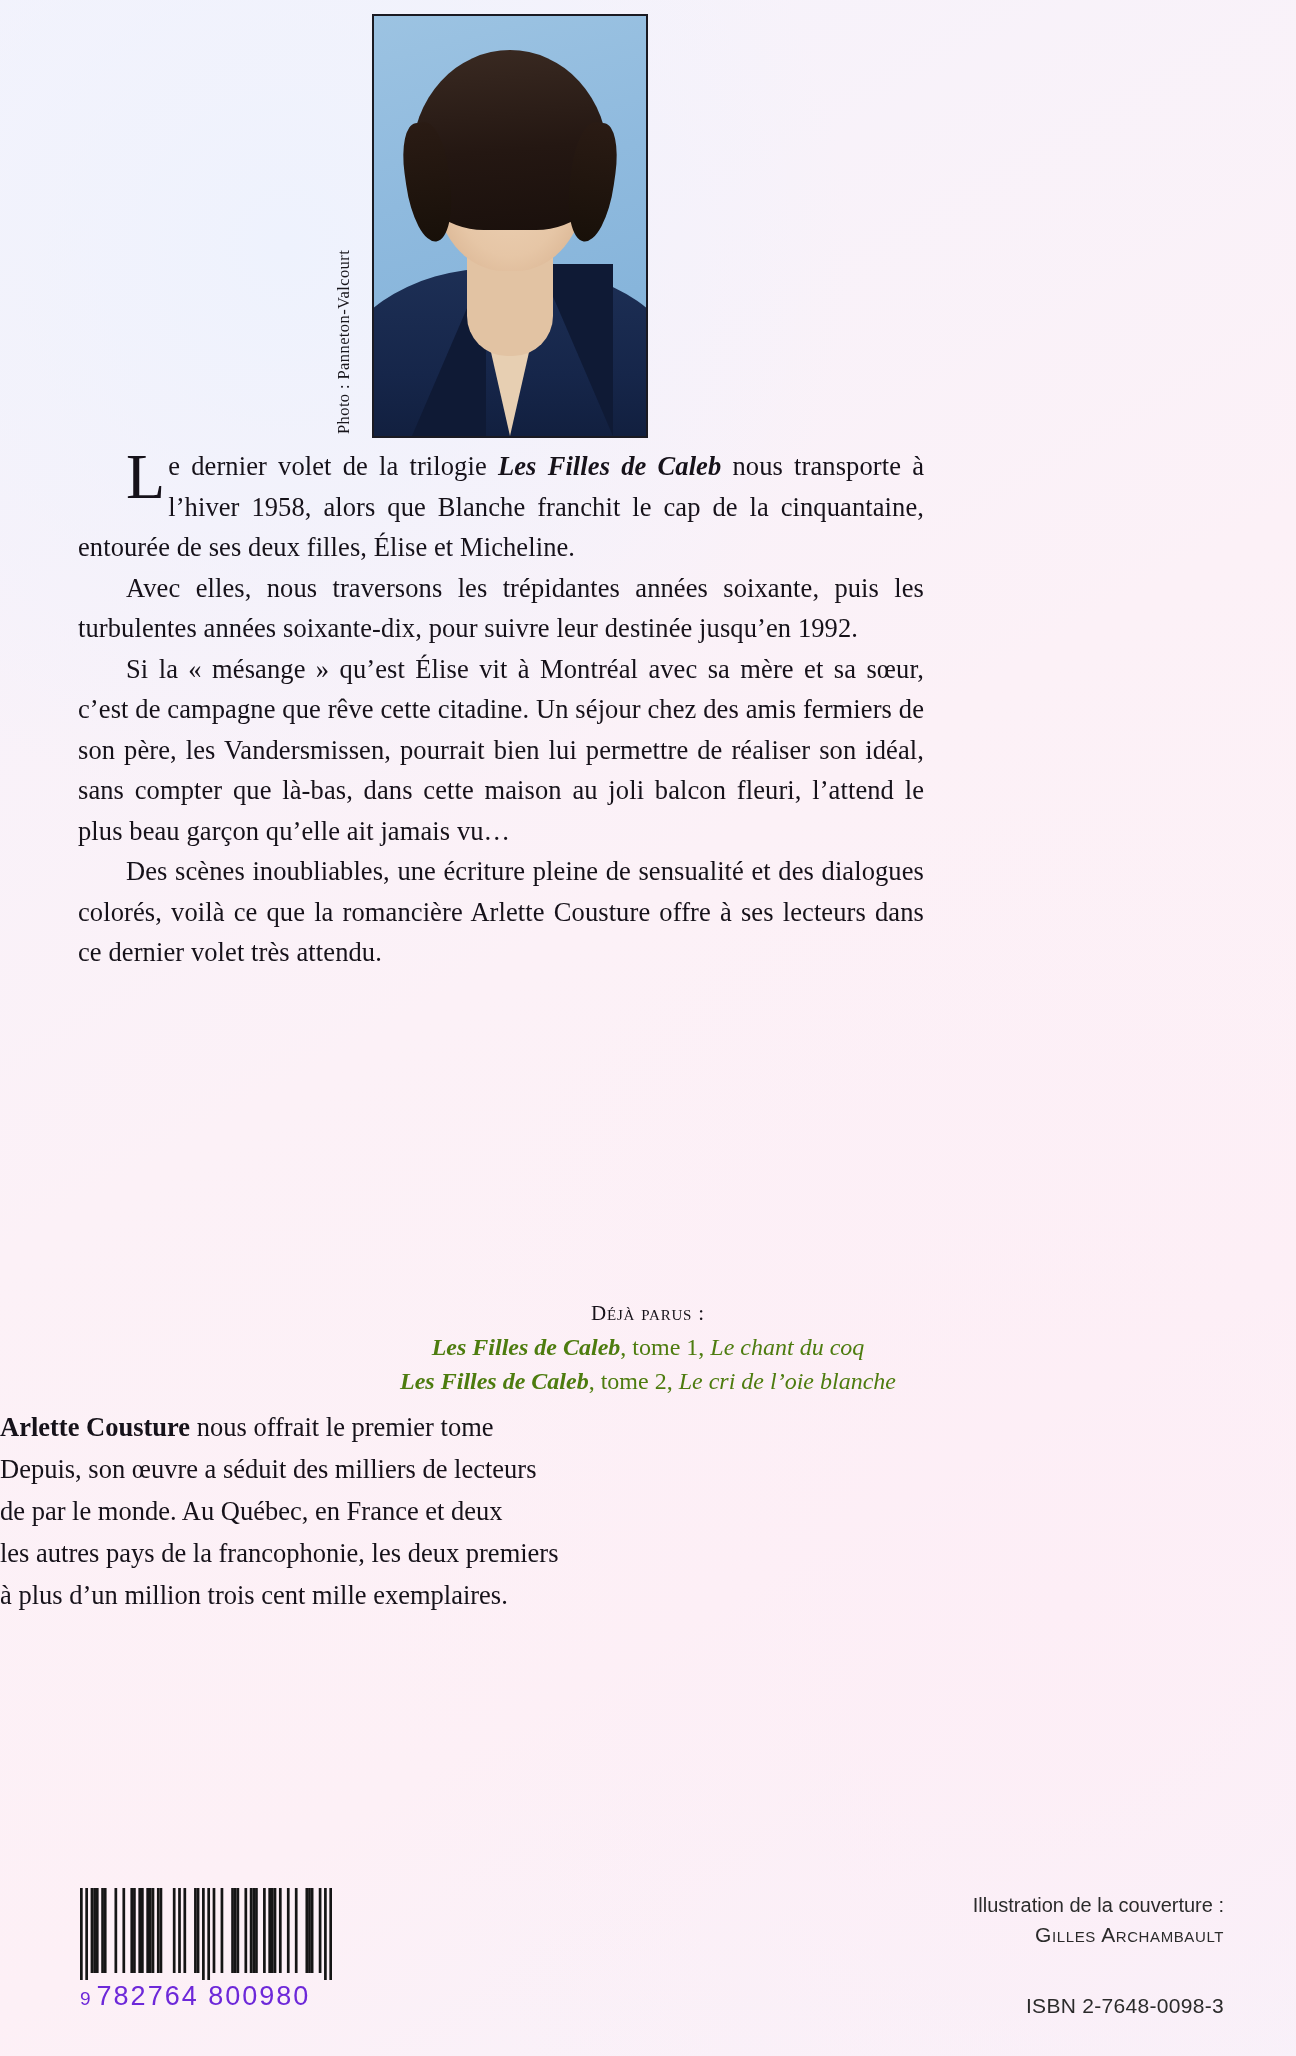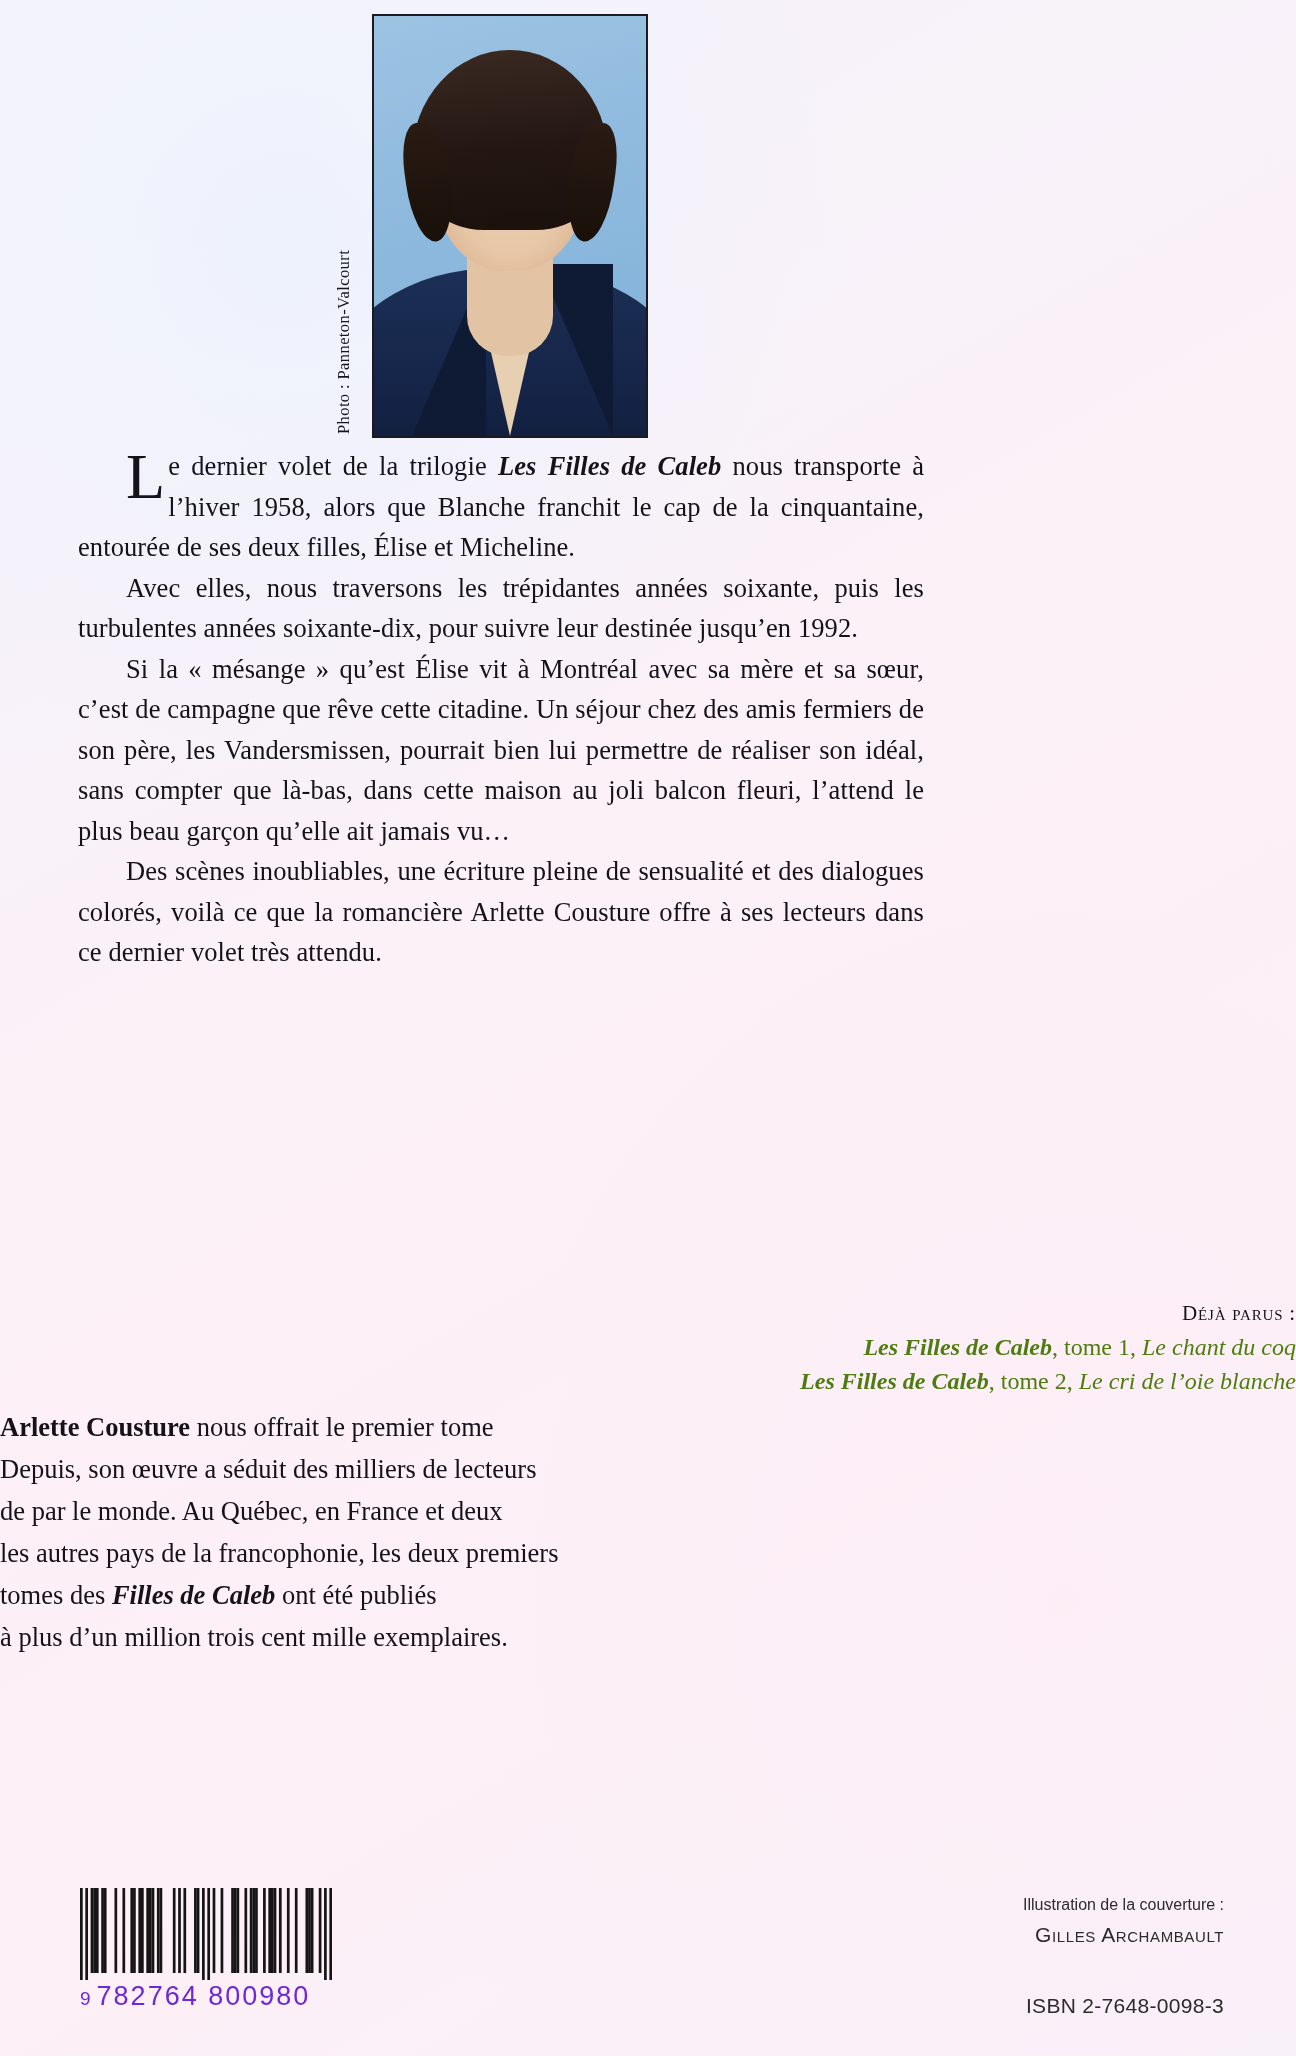--- a/index.html
+++ b/index.html
@@ -213,21 +213,21 @@
     font-family: "Liberation Serif", serif;
   }
   .bi { font-weight: 700; font-style: italic; }
 
   
   .already {
     position: absolute;
     left: 0;
     right: 0;
     top: 1296px;
-    text-align: right;
+    text-align: center;
     line-height: 34px;
   }
   .already .head {
     font-size: 21px;
     font-variant: small-caps;
     letter-spacing: 0.8px;
     color: #16121a;
   }
   .already .line {
     font-size: 24px;
@@ -274,21 +274,21 @@
 
   .credits {
     position: absolute;
     right: 72px;
     top: 1890px;
     text-align: right;
     font-family: "Liberation Sans", sans-serif;
     color: #2b2b2b;
   }
   .credits .cov-line {
-    font-size: 16px;
+    font-size: 20px;
     line-height: 30px;
     text-align: right;
   }
   .credits .cov-artist {
     font-size: 21px;
     line-height: 30px;
     font-variant: small-caps;
     letter-spacing: 0.6px;
   }
   .credits .isbn {
@@ -342,21 +342,20 @@
     <div class="line">
       <span class="ttl">Les Filles de Caleb</span><span>, tome 2, </span><span class="sub">Le cri de l’oie blanche</span>
     </div>
   </div>
 
   <div class="authnote">
     <div><span class="name">Arlette Cousture</span><span> nous offrait le premier tome</span></div>
     <div><span>Depuis, son œuvre a séduit des milliers de lecteurs</span></div>
     <div><span>de par le monde. Au Québec, en France et deux</span></div>
     <div><span>les autres pays de la francophonie, les deux premiers</span></div>
-    <div><span>tomes des </span><span class="work">Filles de Caleb</span><span> ont été publiés</span></div>
     <div><span>à plus d’un million trois cent mille exemplaires.</span></div>
   </div>
 
   <div class="barcode-wrap">
     <svg class="barcode" id="barcode-svg" viewBox="0 0 252 92" preserveAspectRatio="none">
         <rect x="0.000" y="0" width="2.706" height="92" fill="#151515"></rect>
         <rect x="5.305" y="0" width="2.706" height="92" fill="#151515"></rect>
         <rect x="10.611" y="0" width="2.706" height="85" fill="#151515"></rect>
         <rect x="13.263" y="0" width="2.706" height="85" fill="#151515"></rect>
         <rect x="15.916" y="0" width="2.706" height="85" fill="#151515"></rect>

